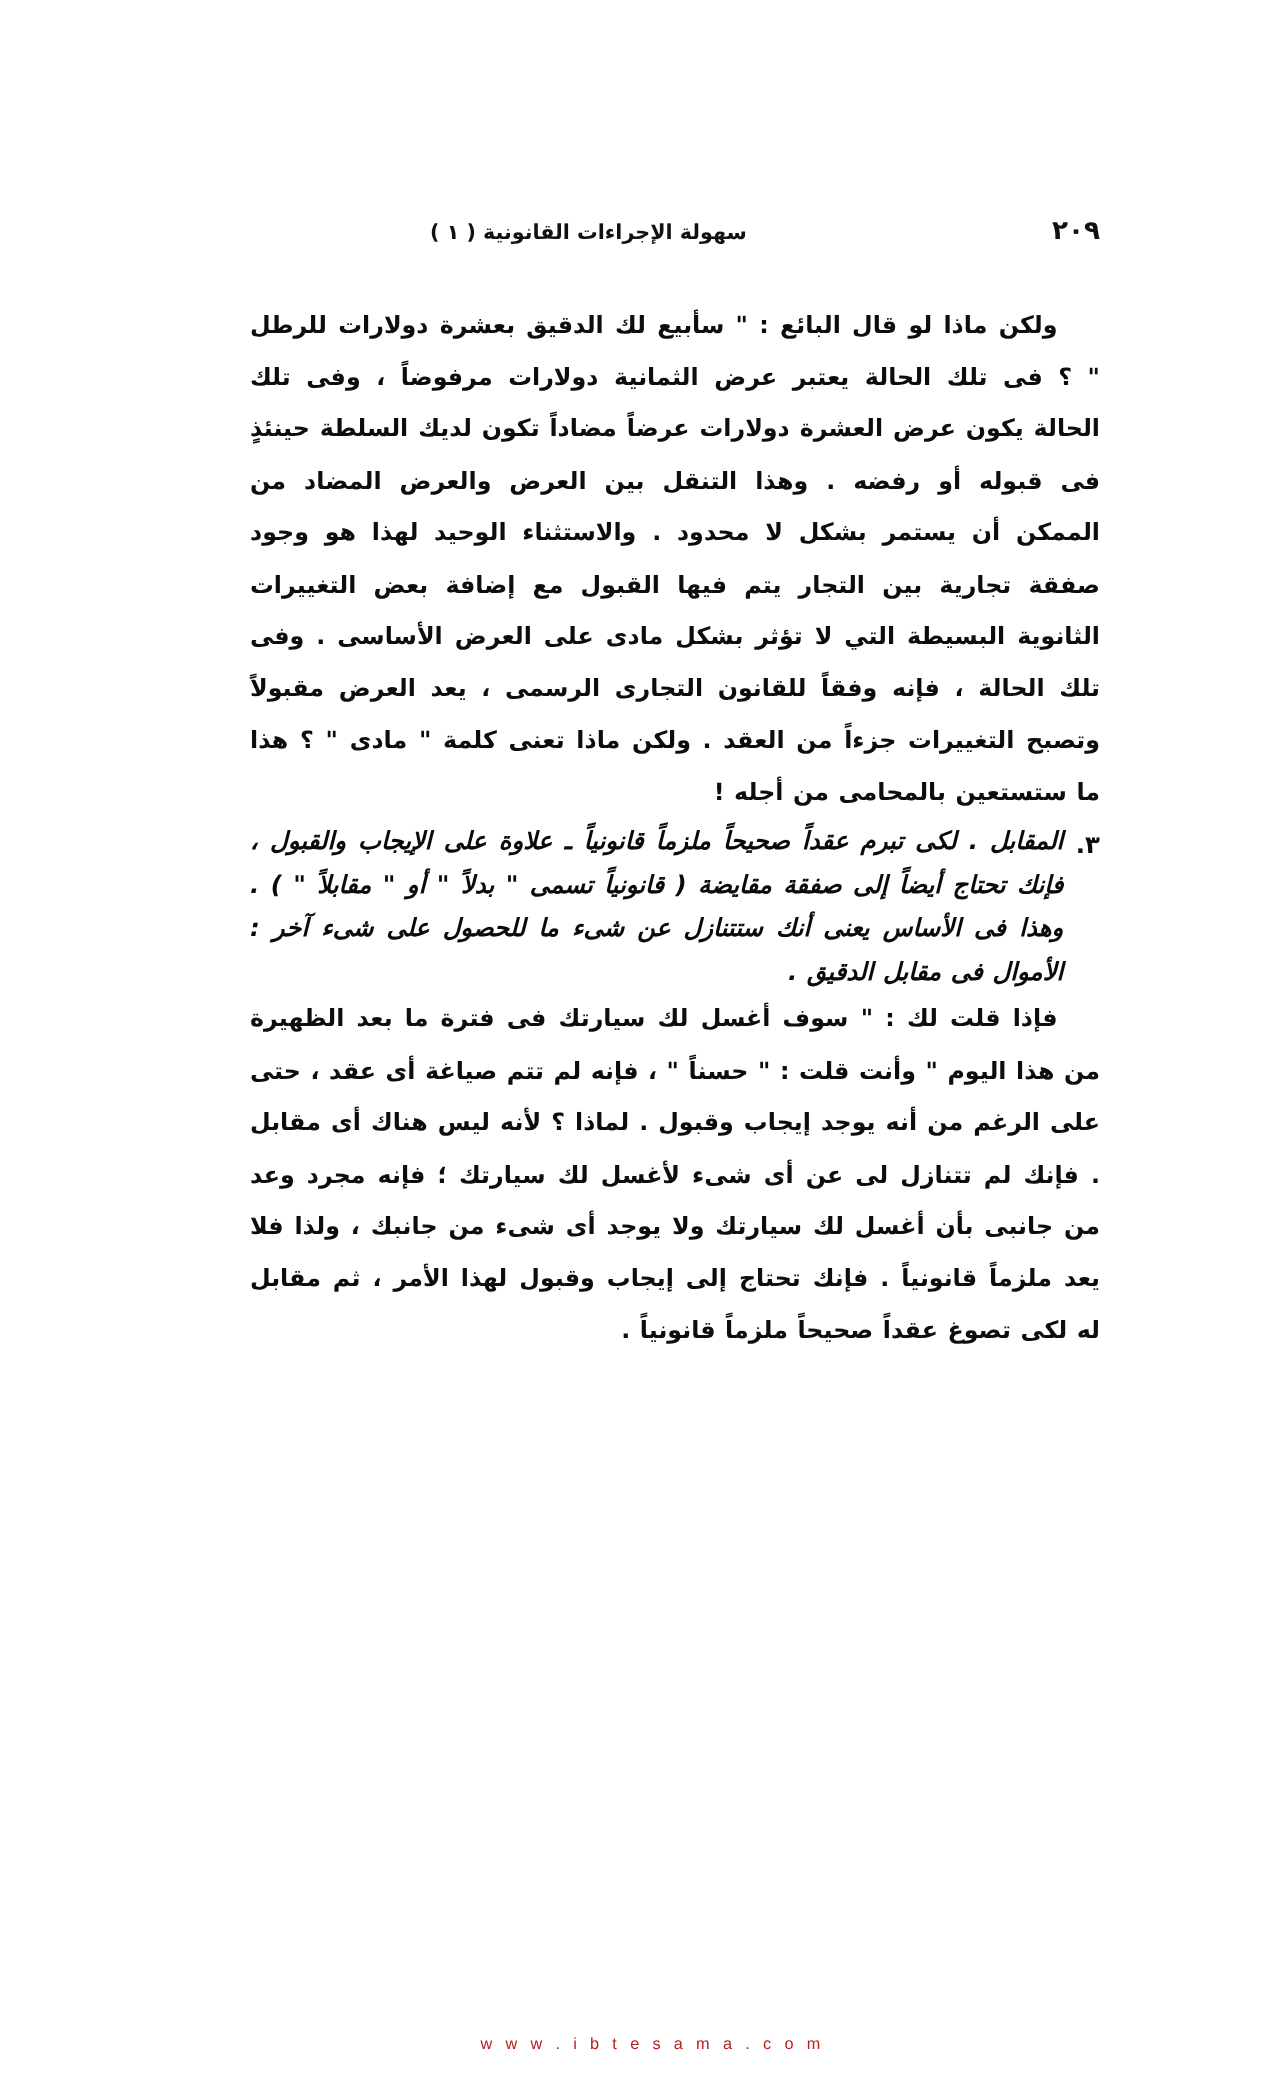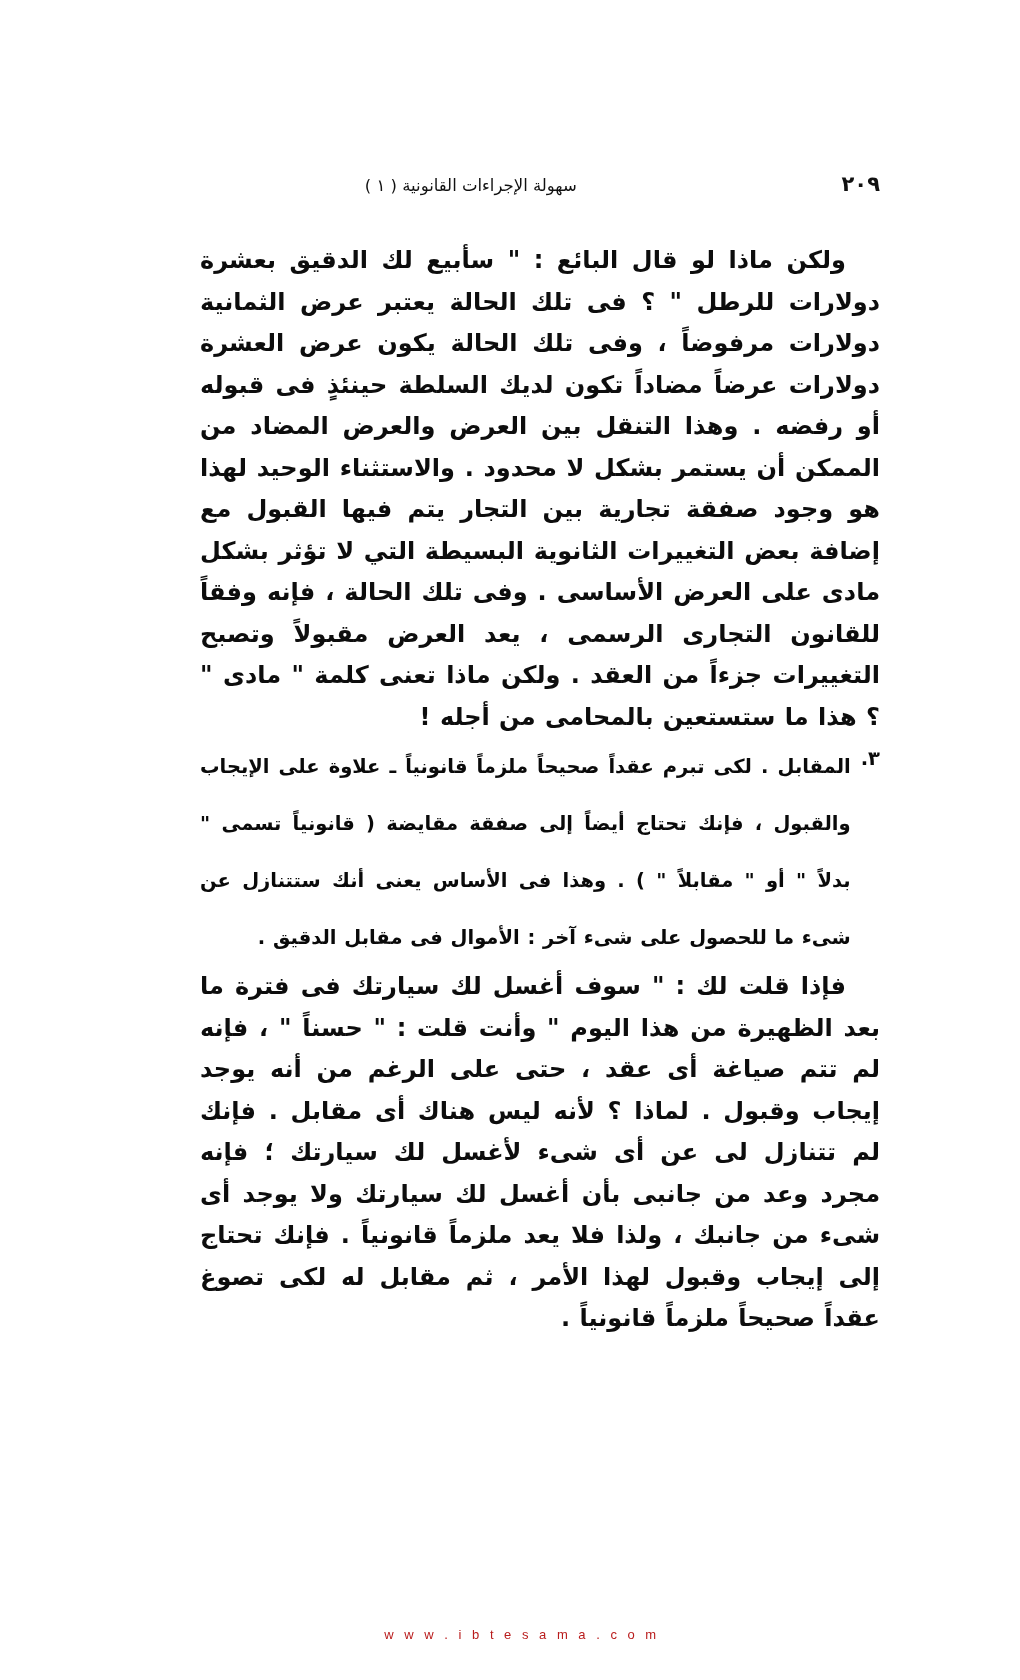--- a/index.html
+++ b/index.html
@@ -37,41 +37,41 @@
     letter-spacing: 1px;
     color: #111;
     flex: 0 0 auto;
     direction: rtl;
     text-align: right;
   }
   .head-title {
     flex: 1 1 auto;
     text-align: center;
     font-size: 16.5px;
-    font-weight: 400;
+    font-weight: 700;
     color: #111;
     direction: rtl;
     padding-right: 40px;
     letter-spacing: 0px;
   }
 
   
   .body-block {
     position: absolute;
     top: 240px;
     right: 140px;
     width: 680px;
     direction: rtl;
     text-align: justify;
     text-align-last: right;
   }
 
   p.para {
     margin: 0 0 0px 0;
-    font-size: 24px;
+    font-size: 19px;
     line-height: 41.5px;
     font-weight: 600;
     color: #0d0d0d;
     text-align: justify;
     text-align-last: right;
     word-spacing: 1px;
   }
   p.para.indent {
     text-indent: 34px;
   }
@@ -90,25 +90,26 @@
     flex: 0 0 auto;
     font-size: 19.5px;
     line-height: 41.5px;
     font-weight: 700;
     padding-left: 10px;
     white-space: nowrap;
   }
   .list-body {
     flex: 1 1 auto;
     font-size: 19.5px;
-    line-height: 57px;
+    line-height: 35px;
     font-weight: 600;
     text-align: justify;
     text-align-last: right;
     word-spacing: 1px;
+    font-style: italic;
   }
   .lead-in {
     font-weight: 800;
   }
 
   
   .footer-watermark {
     position: absolute;
     bottom: 38px;
     left: 12px;

